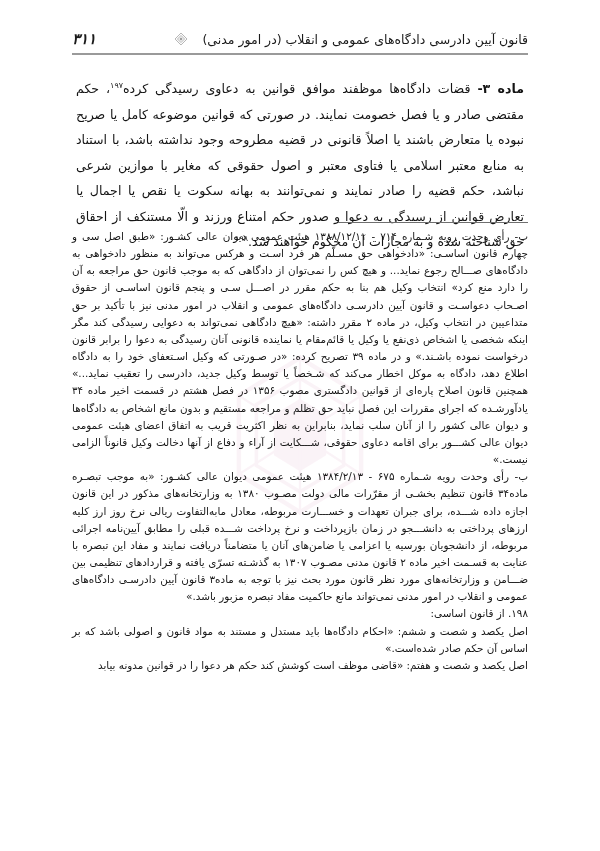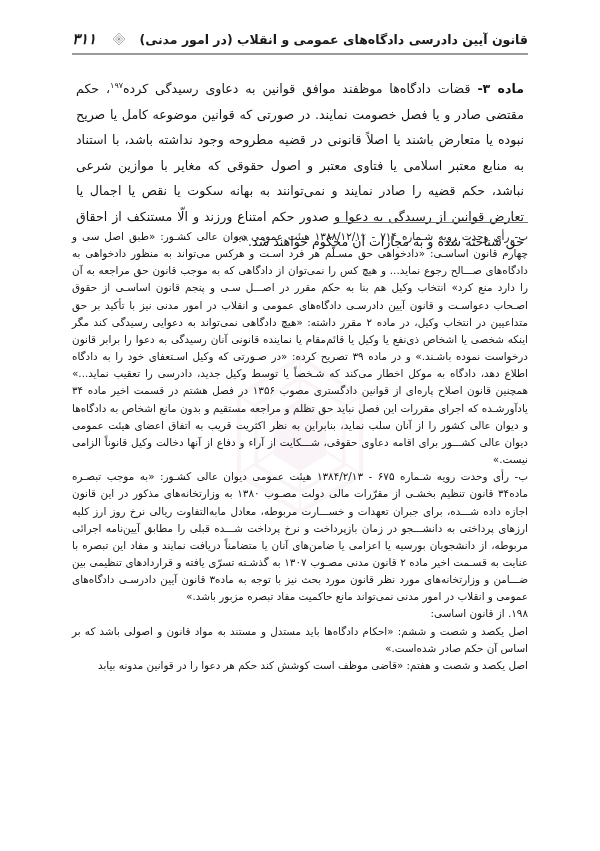--- a/index.html
+++ b/index.html
@@ -59,21 +59,21 @@
     order: 2;
     width: 14px;
     height: 14px;
     margin: 0 14px 0 14px;
     flex: none;
   }
   .header-ornament svg { display: block; width: 100%; height: 100%; }
   .header-title {
     order: 1;
     font-size: 12.5px;
-    font-weight: bold;
+    font-weight: normal;
     color: #1a1a1a;
     white-space: nowrap;
     text-align: right;
   }
   .header-rule {
     position: absolute;
     top: 53px;
     right: 72px;
     left: 72px;
     height: 1.5px;

